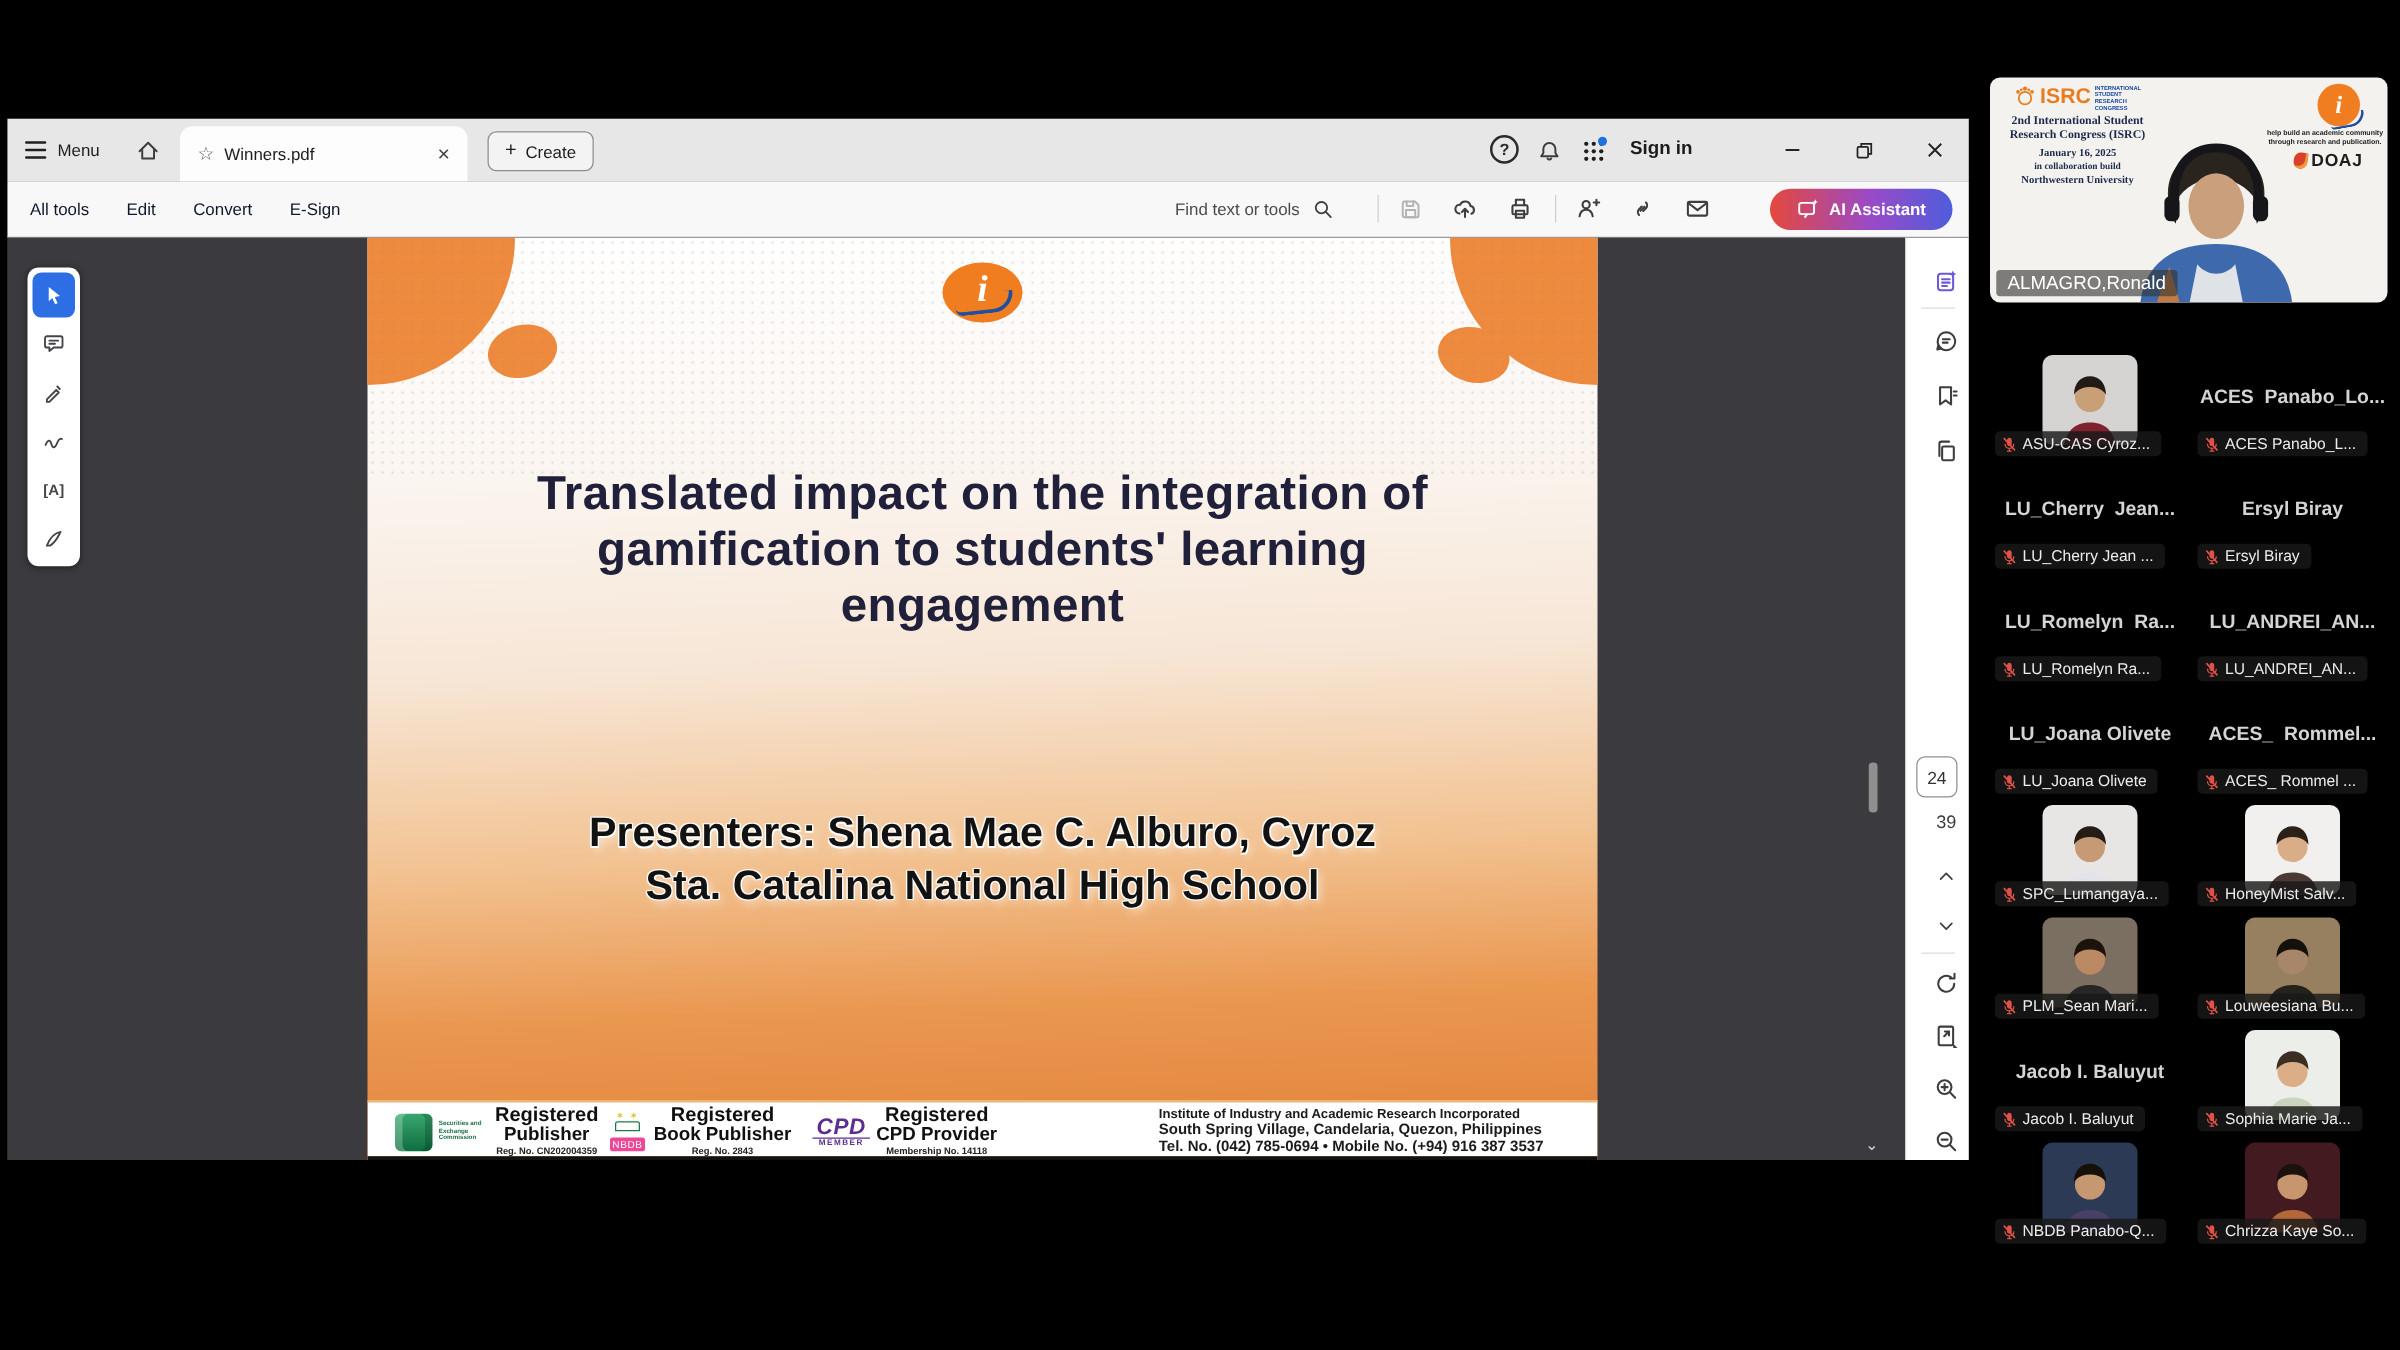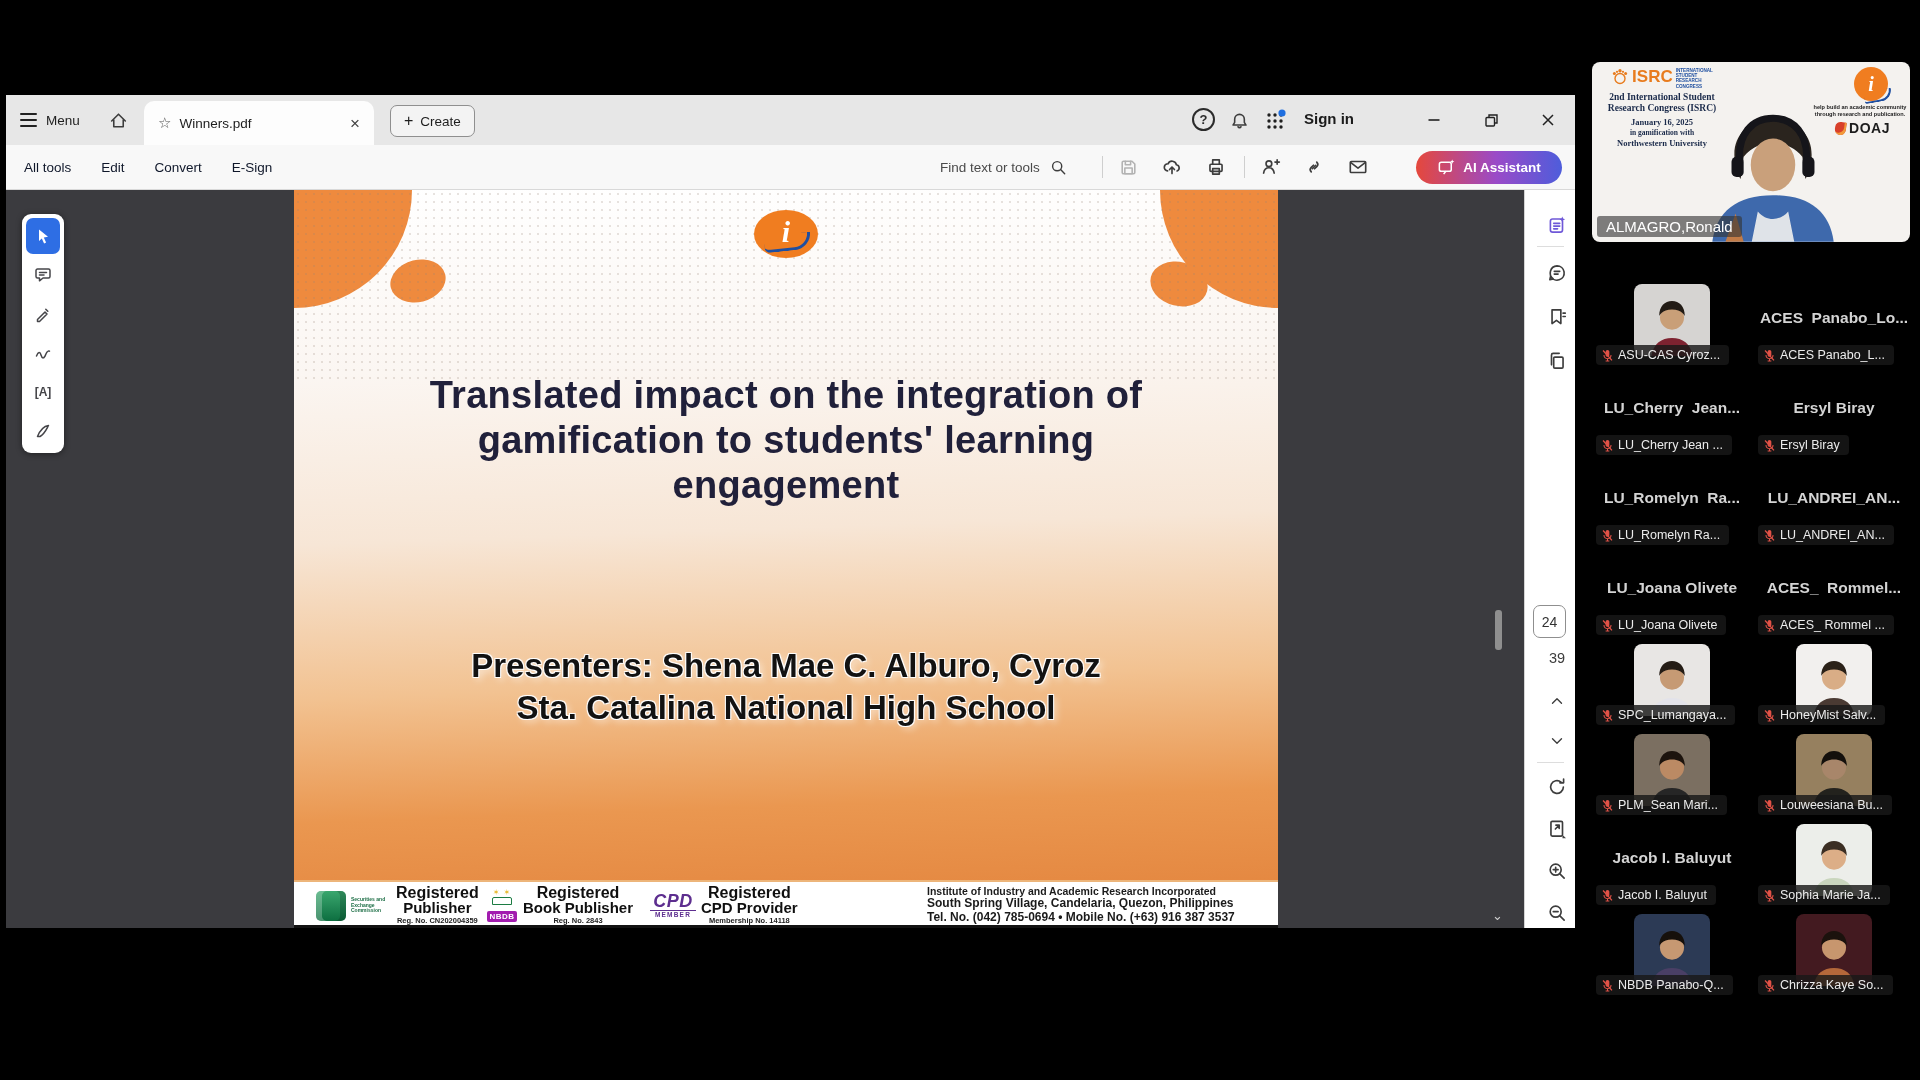--- a/index.html
+++ b/index.html
@@ -82,21 +82,21 @@
   .badge-text{text-align:center;}
   .badge-l1{font-size:16px;line-height:14px;font-weight:900;color:#101010;}
   .badge-l2{font-size:15px;line-height:15px;font-weight:900;color:#101010;}
   .badge-reg{font-size:7.5px;font-weight:700;color:#222;margin-top:1px;}
   .sec-logo{width:30px;height:30px;border-radius:5px;background:linear-gradient(180deg,#3aa76e,#0d6e40);
       box-shadow:inset 6px 0 0 rgba(255,255,255,.25), inset -6px 0 0 rgba(0,0,0,.18);}
   .sec-cap{width:40px;font-size:5px;line-height:5.5px;font-weight:700;color:#1c6e45;text-align:left;}
   .nbdb-logo{width:32px;text-align:center;}
   .nbdb-stars{font-size:8px;color:#e8b829;line-height:8px;letter-spacing:1px;}
   .nbdb-book{width:18px;height:6px;margin:0 auto;background:#fff;border:1px solid #1c7c43;border-radius:2px 2px 0 0;}
-  .nbdb-box{background:#a21caf;color:#fff;font-size:8px;font-weight:700;border-radius:2px;padding:1px 2px;letter-spacing:.5px;}
+  .nbdb-box{background:#ec4899;color:#fff;font-size:8px;font-weight:400;border-radius:2px;padding:1px 2px;letter-spacing:.5px;}
   .cpd-logo{width:46px;text-align:center;}
   .cpd-main{font-size:18px;line-height:15px;font-weight:900;font-style:italic;color:#5d2e8f;letter-spacing:.5px;}
   .cpd-sub{font-size:6.5px;font-weight:700;color:#5d2e8f;letter-spacing:1.2px;border-top:1px solid #5d2e8f;margin-top:1px;}
   .inst{position:absolute;left:633px;top:3px;width:330px;color:#1b1b1b;}
   .inst-1{font-size:10.5px;font-weight:800;line-height:12px;}
   .inst-2{font-size:12px;font-weight:800;line-height:13.5px;}
   .slide-bottom{position:absolute;left:0;top:735px;width:100%;height:3px;background:#121212;}
   
   .speaker{position:absolute;left:1592px;top:62px;width:318px;height:180px;border-radius:8px;background:#f4f2ef;overflow:hidden;}
   .poster-l{position:absolute;left:6px;top:6px;width:128px;text-align:center;}
@@ -330,21 +330,21 @@
             </div>
             <div class="badge-text">
               <div class="badge-l1">Registered</div>
               <div class="badge-l2">CPD Provider</div>
               <div class="badge-reg">Membership No. 14118</div>
             </div>
           </div>
           <div class="inst">
             <div class="inst-1">Institute of Industry and Academic Research Incorporated</div>
             <div class="inst-2">South Spring Village, Candelaria, Quezon, Philippines</div>
-            <div class="inst-2">Tel. No. (042) 785-0694 • Mobile No. (+63) 916 387 3537</div>
+            <div class="inst-2">Tel. No. (042) 785-0694 • Mobile No. (+94) 916 387 3537</div>
           </div>
         </div>
         <div class="slide-bottom"></div>
       </div>
 
       <div class="toolpanel">
         <div class="tool active">
           <svg width="20" height="20" viewBox="0 0 20 20">
               <path d="M6 3.5l9 7.2-4.2.8 2.3 5-2 .9-2.3-5L6 15z" fill="#fff"></path>
             </svg>
@@ -467,21 +467,21 @@
           <span>STUDENT</span>
           <span>RESEARCH</span>
           <span>CONGRESS</span>
         </span>
       </div>
       <div class="poster-serif pl-1">
         <div>2nd International Student</div>
         <div>Research Congress (ISRC)</div>
       </div>
       <div class="poster-serif pl-date">January 16, 2025</div>
-      <div class="poster-serif pl-collab">in gamification with</div>
+      <div class="poster-serif pl-collab">in collaboration build</div>
       <div class="poster-serif pl-uni">Northwestern University</div>
     </div>
 
     <div class="iiari">
         <span>i</span>
       </div>
     <div class="iiari-arrow"></div>
     <div class="tagline">
       <div>help build an academic community</div>
       <div>through research and publication.</div>

